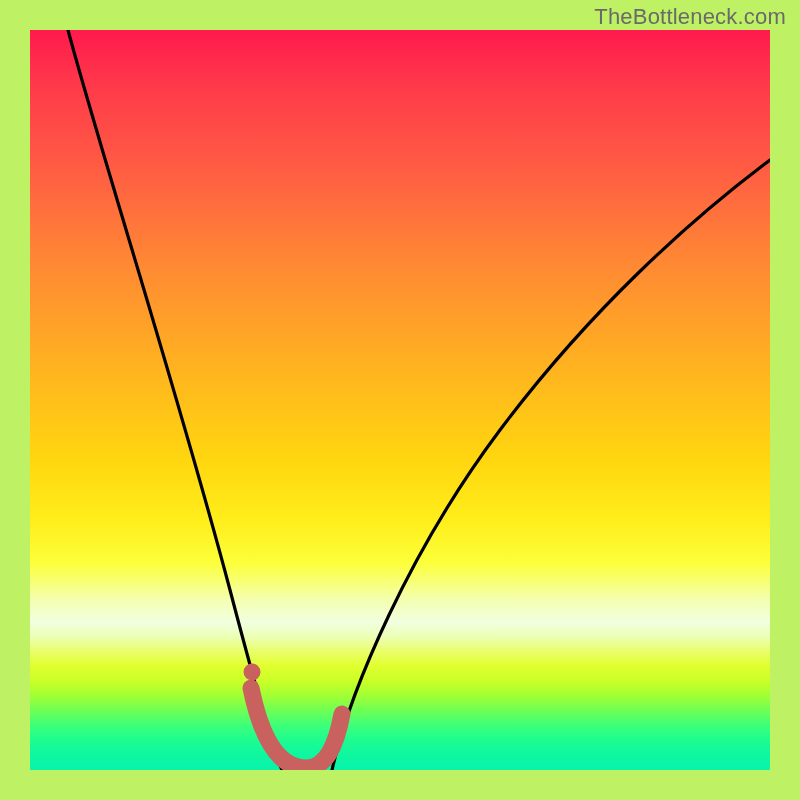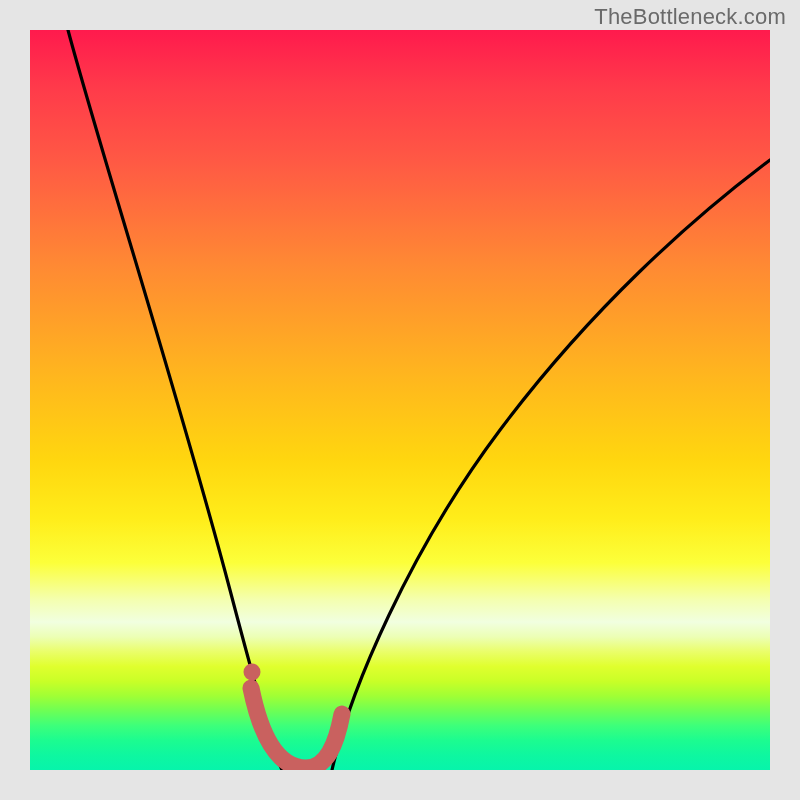--- a/index.html
+++ b/index.html
@@ -7,21 +7,21 @@
     padding: 0;
     width: 800px;
     height: 800px;
     overflow: hidden;
     background: #000;
     font-family: Arial, Helvetica, sans-serif;
   }
   .frame {
     position: absolute;
     inset: 0;
-    background: #e5e5e5;
+    background: #bef264;
   }
   .plot-area {
     position: absolute;
     left: 30px;
     top: 30px;
     width: 740px;
     height: 740px;
     overflow: hidden;
   }
   .gradient {

